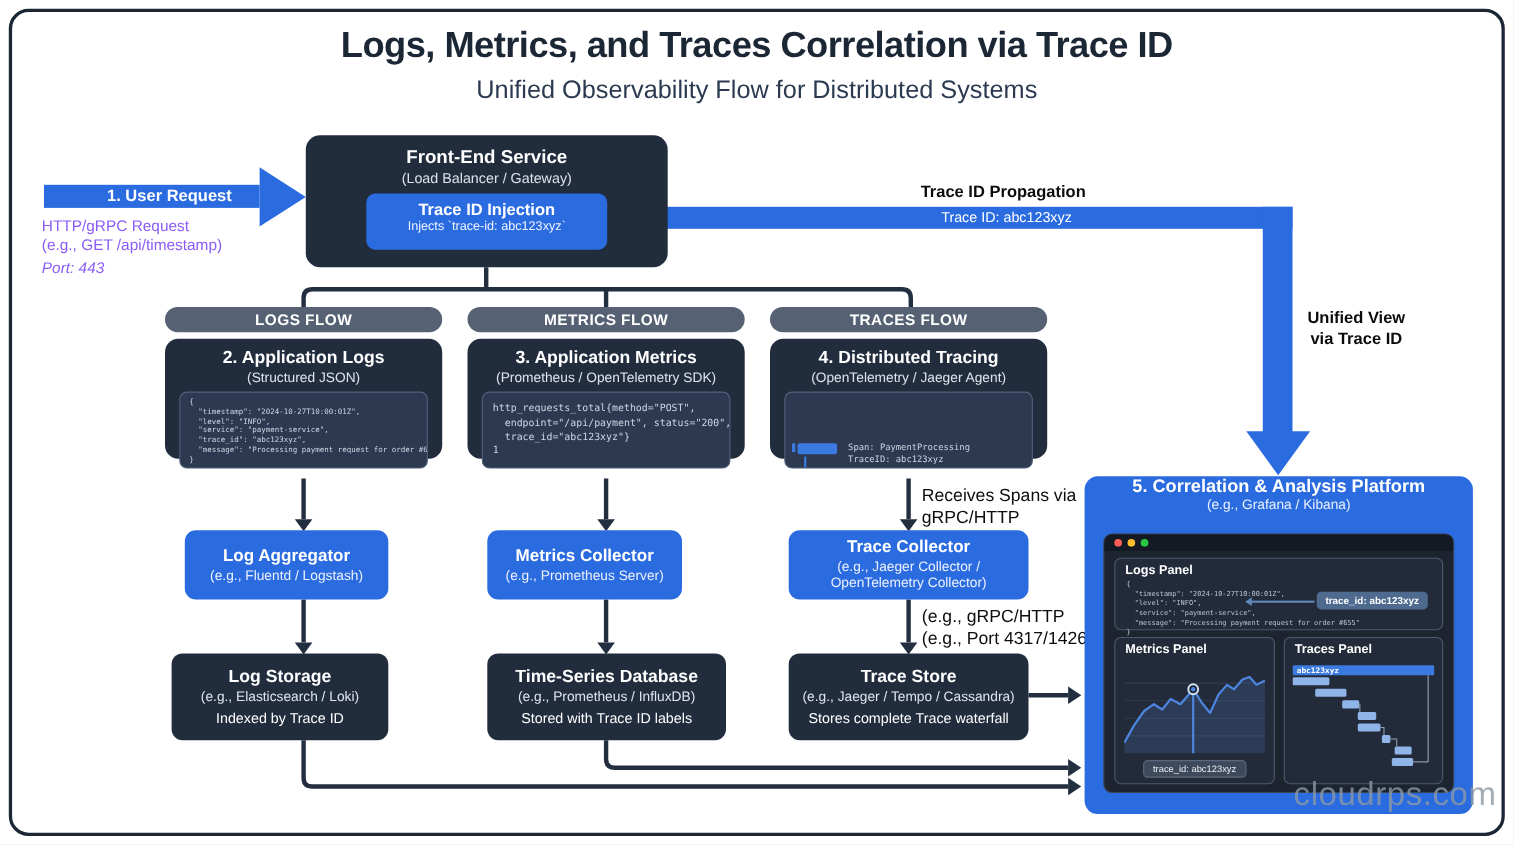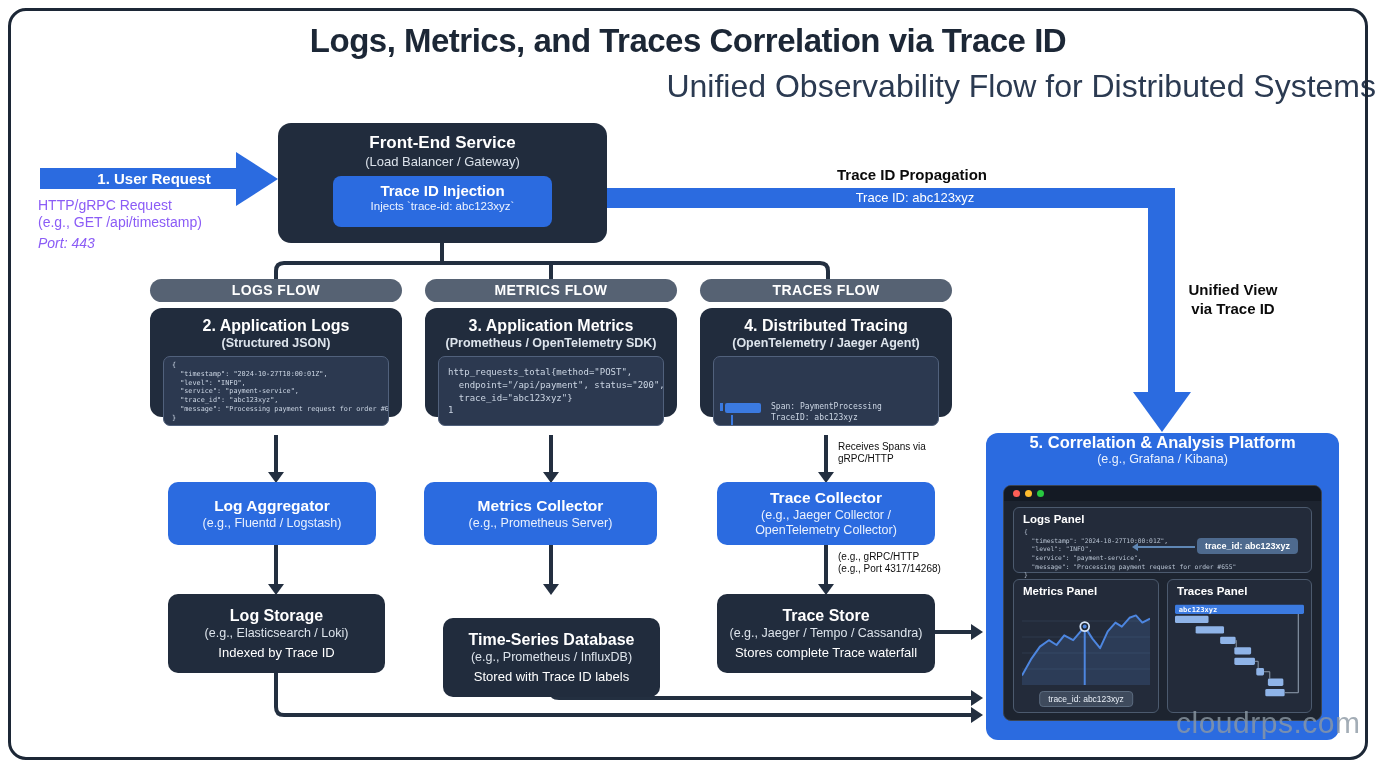--- a/index.html
+++ b/index.html
@@ -10,22 +10,22 @@
   }
   .frame {
     position:absolute; inset:8px; border:3px solid #1c2736; border-radius:18px;
     pointer-events:none; z-index:6;
   }
   .title {
     position:absolute; top:22px; left:0; width:100%; text-align:center;
     font-size:33px; font-weight:bold; color:#1c2736; letter-spacing:-0.5px; z-index:2;
   }
   .subtitle {
-    position:absolute; top:68px; left:0; width:100%; text-align:right;
-    font-size:32px; color:#2b3a51; z-index:2;
+    position:absolute; top:68px; left:0; width:100%; text-align:center;
+    font-size:23px; color:#2b3a51; z-index:2;
   }
   
   .ur-band { position:absolute; left:40px; top:168px; width:196px; height:21px;
     background:var(--blue); z-index:2; }
   .ur-band .lbl { width:100%; text-align:center; color:#fff; font-size:15px;
     font-weight:bold; line-height:21px;padding-left:32px; }
   .ur-head { position:absolute; left:236px; top:152px; width:0; height:0; z-index:2;
     border-top:27px solid transparent; border-bottom:27px solid transparent;
     border-left:42px solid var(--blue); }
   .ur-details { position:absolute; left:38px; top:197px; width:218px; text-align:left;
@@ -53,21 +53,21 @@
     border-left:29px solid transparent; border-right:29px solid transparent;
     border-top:40px solid var(--blue); }
   .unified { position:absolute; left:1178px; top:281px; width:110px; text-align:center;
     font-size:15px; font-weight:bold; color:#0b0b0b; white-space:pre-line; line-height:1.25; z-index:2; }
   
   .pill { position:absolute; top:279px; width:252px; height:23px; background:#566273;
     border-radius:12px; color:#fff; text-align:center; font-size:14px; font-weight:bold;
     line-height:23px; letter-spacing:0.4px; z-index:3; }
   .flowbox { top:308px; width:252px; height:109px; border-radius:12px; }
   .flowbox .t { margin-top:9px; font-size:16px; font-weight:bold; }
-  .flowbox .s { font-size:12.5px; color:#dde4ec; margin-top:1px;font-weight:bold; }
+  .flowbox .s { font-size:12.5px; color:#dde4ec; margin-top:1px; }
   .codeblock { position:absolute; left:13px; right:13px; top:48px; height:70px;
     background:#2c3950; border:1px solid #51617c; border-radius:7px;
     text-align:left; color:#ccd6e4; font-family:"DejaVu Sans Mono", monospace;
     white-space:pre; overflow:hidden; }
   .code-logs  { font-size:6.8px; line-height:1.3; padding:4px 8px; }
   .code-metrics { font-size:9px; line-height:1.42; padding:9px 9px; }
   .trace-snippet { display:flex; gap:7px; padding:6px 6px; }
   .trace-icon { width:44px; position:relative; flex:none; }
   .trace-icon .bar { position:absolute; left:5px; top:2px; width:36px; height:10px;
     background:#3b7ae0; border-radius:2px; }
@@ -78,21 +78,21 @@
   .collector { top:482px; height:63px; background:var(--blue); border-radius:10px;
     display:flex; flex-direction:column; justify-content:center; }
   .collector .t { font-size:15.5px; font-weight:bold; }
   .collector .s { font-size:12.5px; color:#eaf1fd; margin-top:1px; line-height:1.2; }
   
   .store { top:594px; height:79px; border-radius:10px;
     display:flex; flex-direction:column; justify-content:center; }
   .store .t { font-size:16px; font-weight:bold; }
   .store .s { font-size:12.5px; color:#dde4ec; margin-top:1px; }
   .store .n { font-size:13px; margin-top:5px; }
-  .edge-label { position:absolute; font-size:10px; color:#0d0d0d; white-space:pre-line;
+  .edge-label { position:absolute; font-size:16px; color:#0d0d0d; white-space:pre-line;
     line-height:1.22; z-index:2; text-align:left; }
   
   .platform { position:absolute; left:986px; top:433px; width:353px; height:307px;
     background:var(--blue); border-radius:12px; color:#fff; text-align:center; z-index:2; }
   .platform .t { font-size:16.5px; font-weight:bold; }
   .platform .s { font-size:12.5px; color:#eaf1fd; margin-top:0px; }
   .window { position:absolute; left:17px; right:17px; top:52px; bottom:19px;
     background:#1d2430; border:1px solid #3a4452; border-radius:8px; text-align:left; }
   .titlebar { height:15px; background:#141a24; border-radius:7px 7px 0 0;
     display:flex; align-items:center; gap:5px; padding-left:9px; }
@@ -217,44 +217,44 @@
         <div class="code-trace">Span: PaymentProcessing
 TraceID: abc123xyz
 SpanID: def456
 ParentSpanID: ghi789
 Start: 10:00:01.100
 End: 10:00:01.250</div>
       </div>
     </div>
   </div>
 
-  <div class="box collector" style="left:168px; width:208px;">
+  <div class="box collector" style="left:168px; width:185px;">
     <div class="t">Log Aggregator</div>
     <div class="s">(e.g., Fluentd / Logstash)</div>
   </div>
-  <div class="box collector" style="left:424px; width:233px;">
+  <div class="box collector" style="left:443px; width:177px;">
     <div class="t">Metrics Collector</div>
     <div class="s">(e.g., Prometheus Server)</div>
   </div>
   <div class="box collector" style="left:717px; width:218px; padding:0 14px;">
     <div class="t">Trace Collector</div>
     <div class="s">(e.g., Jaeger Collector / OpenTelemetry Collector)</div>
   </div>
 
   <div class="edge-label" style="left:838px; top:441px;">Receives Spans via
 gRPC/HTTP</div>
   <div class="edge-label" style="left:838px; top:551px;">(e.g., gRPC/HTTP
 (e.g., Port 4317/14268)</div>
 
-  <div class="box store" style="left:168px; width:217px;">
+  <div class="box store" style="left:156px; width:197px;">
     <div class="t">Log Storage</div>
     <div class="s">(e.g., Elasticsearch / Loki)</div>
     <div class="n">Indexed by Trace ID</div>
   </div>
-  <div class="box store" style="left:443px; width:217px;margin-top:24px;">
+  <div class="box store" style="left:443px; width:217px;">
     <div class="t">Time-Series Database</div>
     <div class="s">(e.g., Prometheus / InfluxDB)</div>
     <div class="n">Stored with Trace ID labels</div>
   </div>
   <div class="box store" style="left:717px; width:218px;">
     <div class="t">Trace Store</div>
     <div class="s">(e.g., Jaeger / Tempo / Cassandra)</div>
     <div class="n">Stores complete Trace waterfall</div>
   </div>
 

